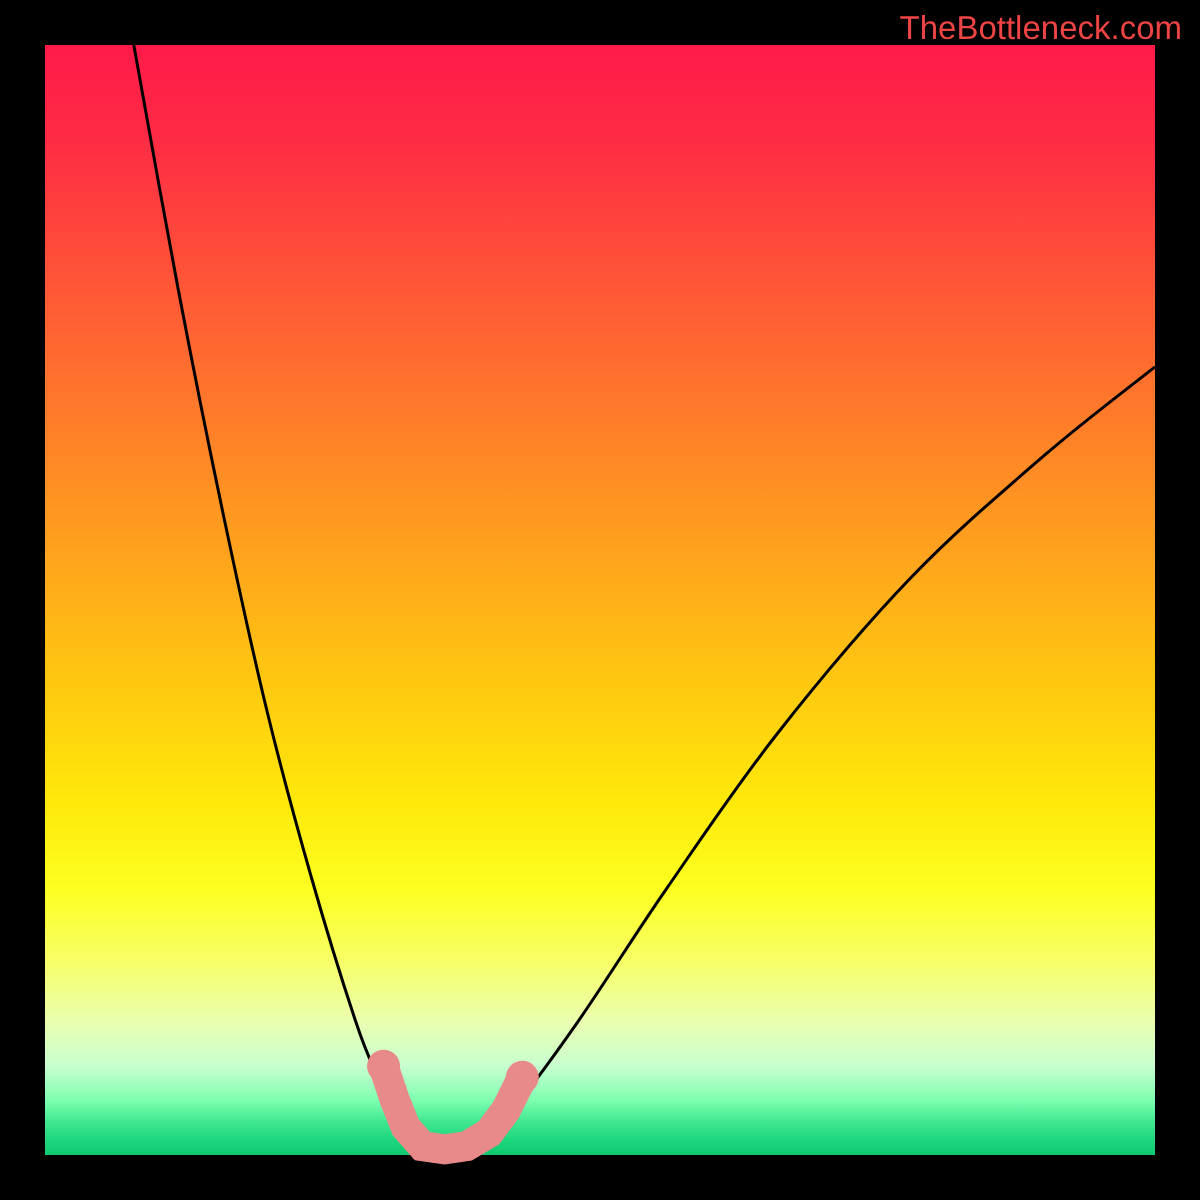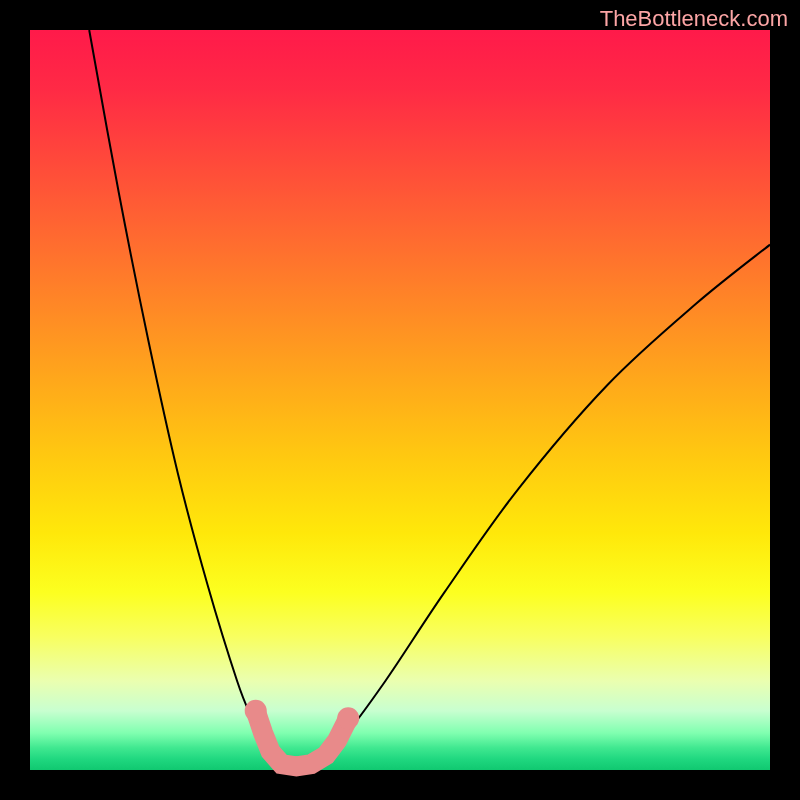--- a/index.html
+++ b/index.html
@@ -33,21 +33,21 @@
       #80ffb0 95%,
       #40e890 97%,
       #20d880 98.5%,
       #10c870 100%
     );
   }
   .watermark {
     position: absolute;
     top: 6px;
     right: 12px;
-    color: #fca5a5;
+    color: #ef4444;
     font-size: 22px;
     font-weight: 500;
     z-index: 10;
   }
   svg.curves {
     position: absolute;
     left: 0;
     top: 0;
     width: 740px;
     height: 740px;

